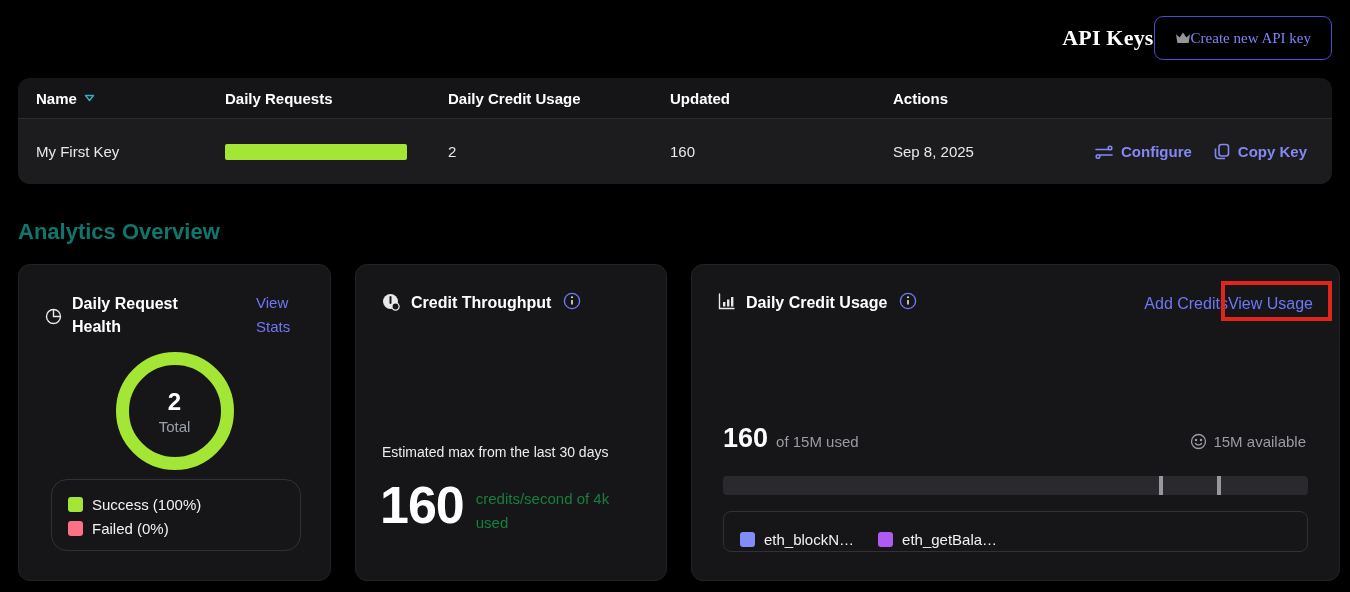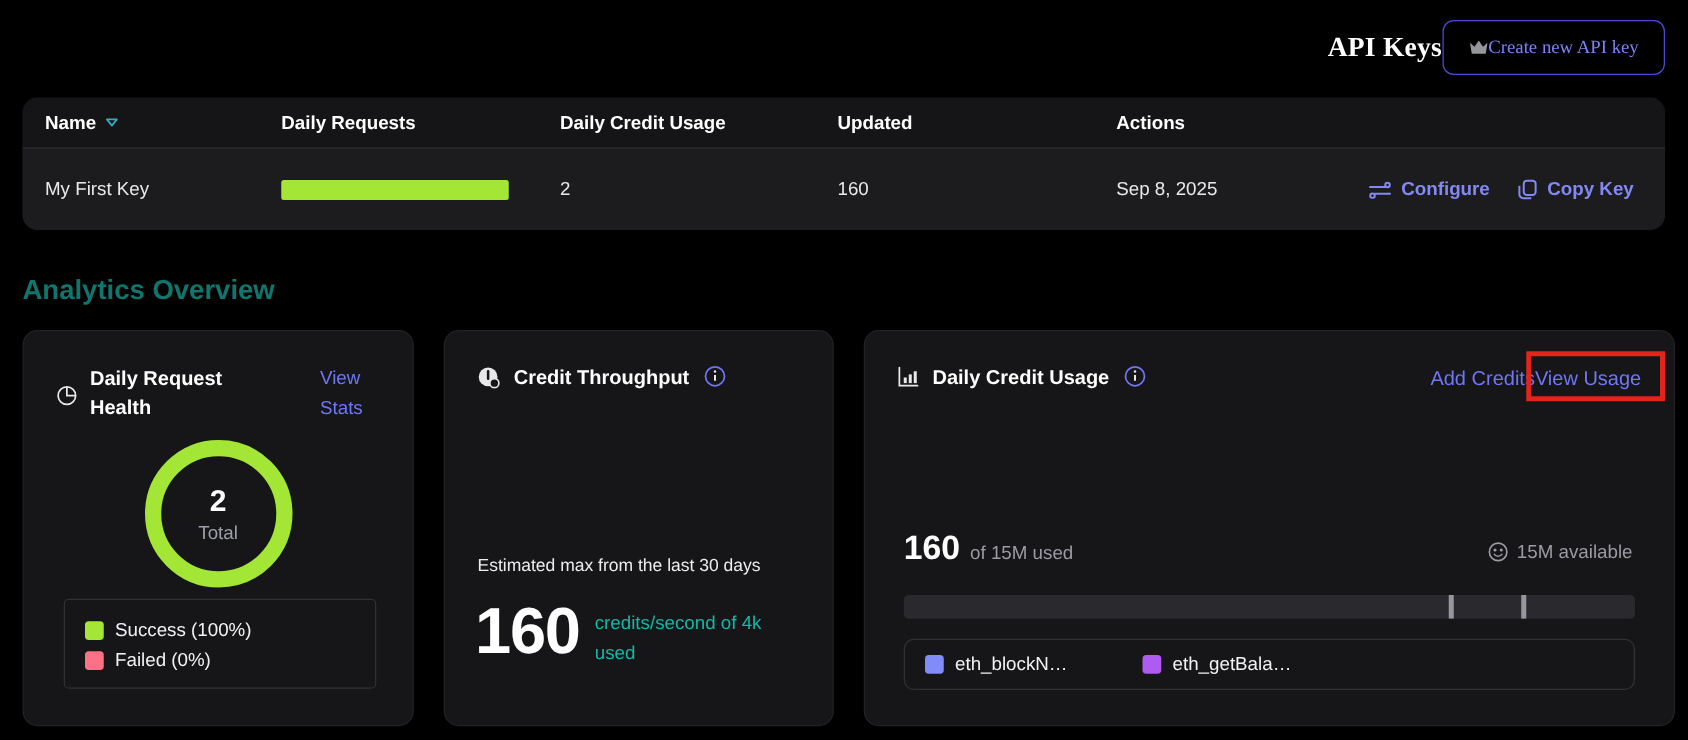--- a/index.html
+++ b/index.html
@@ -46,43 +46,43 @@
   
   .card1 .card-head { align-items:center; }
   .card1 .card-title { max-width:120px; }
   .view-stats { margin-left:auto; width:48px; }
   .donut-wrap { position:absolute; left:0; right:0; top:87px; display:flex; justify-content:center; }
   .donut { width:118px; height:118px; border-radius:50%; border:13px solid #a3e635;
     display:flex; flex-direction:column; align-items:center; justify-content:center; }
   .donut-value { font-size:24px; font-weight:700; color:#fff; }
   .donut-label { font-size:15px; color:#9ca0a8; margin-top:2px; }
   .legend-box1 { position:absolute; left:32px; right:29px; top:214px; height:72px;
-    border:1px solid #303036; border-radius:4px; padding:12px 0 0 16px; }
+    border:1px solid #303036; border-radius:16px; padding:12px 0 0 16px; }
   .legend-row { display:flex; align-items:center; gap:9px; height:24px; font-size:15px; color:#f2f2f3; }
   .swatch { width:15px; height:15px; border-radius:3px; flex:none; }
 
   
   .estimate-note { position:absolute; left:26px; top:179px; font-size:14px; color:#eceded; }
   .big-metric { position:absolute; left:24px; top:212px; display:flex; align-items:flex-start; gap:12px; }
   .big-number { font-size:52px; font-weight:700; color:#fff; letter-spacing:-1px; line-height:1.1; }
-  .big-suffix { font-size:15px; color:#14b8a6; line-height:1.6; margin-top:10px; max-width:160px; }
+  .big-suffix { font-size:15px; color:#15803d; line-height:1.6; margin-top:10px; max-width:160px; }
 
   
   .card3-links { margin-left:auto; display:flex; align-items:center; }
   .card3-links .card-link { font-size:16px; }
   .usage-line { position:absolute; left:31px; top:158px; display:flex; align-items:baseline; gap:8px; }
   .usage-number { font-size:27px; font-weight:700; color:#fff; }
   .usage-suffix { font-size:15px; color:#9b9ba3; }
   .available { position:absolute; right:33px; top:168px; display:flex; align-items:center; gap:6px;
     font-size:15px; color:#9b9ba3; }
   .usage-bar { position:absolute; left:31px; right:31px; top:211px; height:19px;
     background:#29292e; border-radius:4px; overflow:hidden; }
   .bar-marker { position:absolute; top:0; width:4px; height:19px; background:#97979e; }
   .legend-box3 { position:absolute; left:31px; right:31px; top:246px; height:41px;
-    border:1px solid #303036; border-radius:8px; display:flex; align-items:center; gap:60px; padding-left:16px; }
+    border:1px solid #303036; border-radius:8px; display:flex; align-items:flex-end; gap:24px; padding-left:16px; }
 
   
   .annotation-box { position:absolute; left:1221px; top:281px; width:111px; height:40px;
     border:4px solid #e1251b; pointer-events:none; }
 
   svg { display:block; }
 </style>
 </head>
 <body>
 

